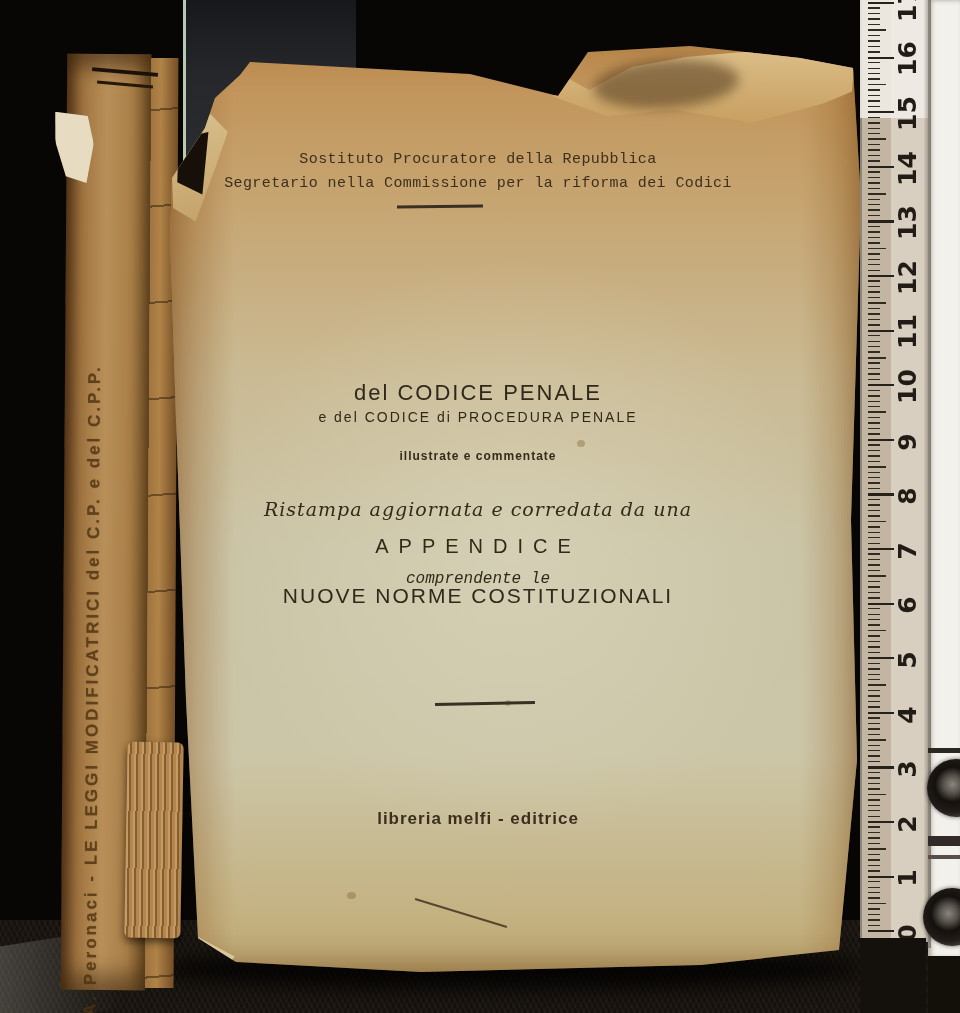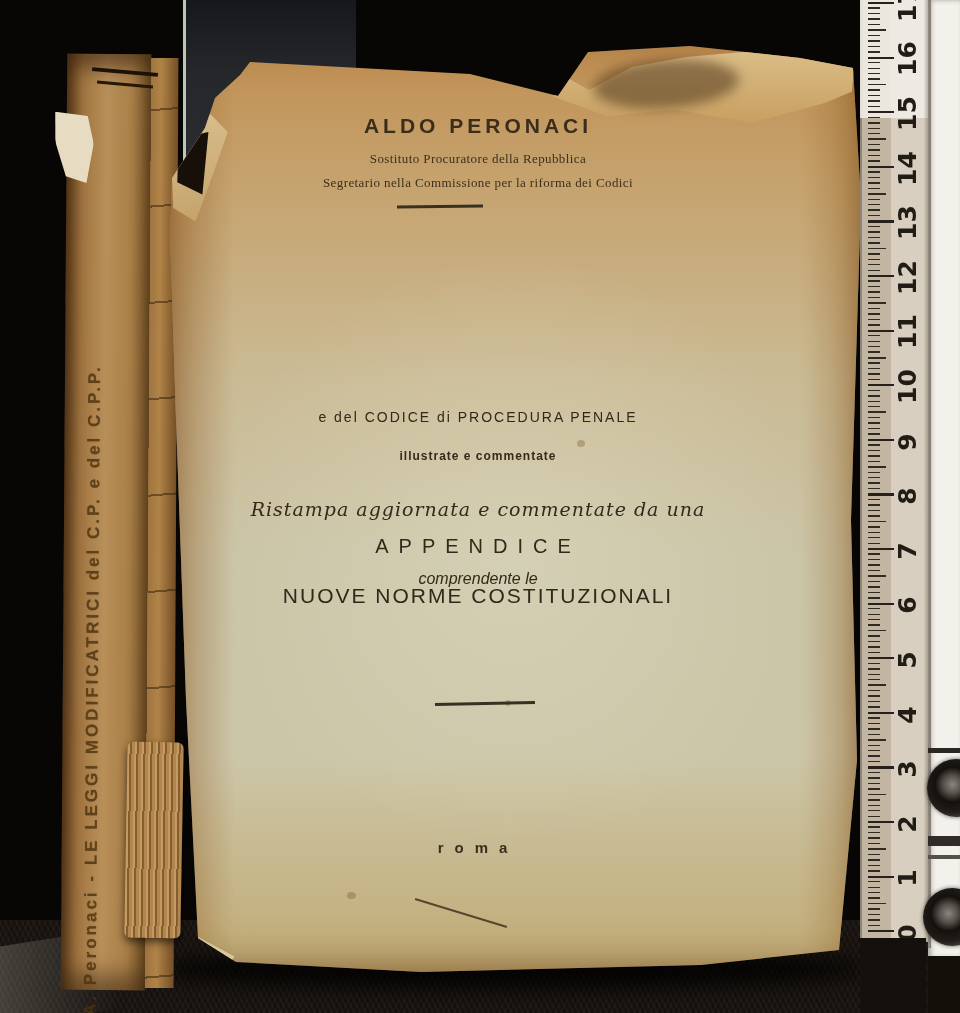--- a/index.html
+++ b/index.html
@@ -62,35 +62,35 @@
     background:linear-gradient(160deg,#dbc493,#c3a066);
     clip-path:polygon(8% 56%,52% 12%,70% 0,98% 16%,78% 48%,46% 96%,10% 84%);mix-blend-mode:normal;}
   .tear-bl{position:absolute;left:28px;top:886px;width:52px;height:44px;background:#d8c69c;
     clip-path:polygon(10% 16%,80% 60%,60% 92%,0 50%);}
   .crack-bl{position:absolute;left:248px;top:868px;width:96px;height:2px;background:rgba(48,33,16,.75);
     transform:rotate(17deg);}
   .stain{position:absolute;border-radius:50%;background:rgba(120,85,35,.35);}
 
   .cover-line{position:absolute;left:0;width:626px;text-align:center;white-space:nowrap;}
   .t-author{top:70px;font-size:21px;font-weight:600;letter-spacing:4px;color:#3a2d1b;}
-  .t-role{font-family:Liberation Serif, serif;font-size:13px;letter-spacing:.4px;color:#3c301d;}
+  .t-role{font-family:Liberation Mono, monospace;font-size:15px;letter-spacing:.4px;color:#3c301d;}
   .t-role1{top:107px;}
   .t-role2{top:131px;}
   .rule{position:absolute;height:3px;background:#3a3022;}
   .rule1{left:232px;top:161px;width:86px;transform:rotate(-.6deg);}
   .rule2{left:270px;top:658px;width:100px;transform:rotate(-1.2deg);}
   .t-title{top:248px;font-family:"DejaVu Serif",serif;font-weight:700;font-size:46px;
     letter-spacing:-1px;color:#27201a;}
   .t-sub1{top:336px;font-size:22px;font-weight:500;letter-spacing:2px;color:#30281a;}
   .t-sub2{top:365px;font-size:14px;font-weight:500;letter-spacing:2px;color:#30281a;}
   .t-sub3{top:405px;font-size:12px;font-weight:700;letter-spacing:1px;color:#352b1b;}
   .t-reprint{top:454px;font-family:"DejaVu Serif",serif;font-style:italic;font-size:19px;
     letter-spacing:1px;color:#34291a;}
   .t-appx{top:491px;font-size:20px;font-weight:500;letter-spacing:10px;color:#33291a;}
-  .t-appxnote{top:526px;font-family:Liberation Sans, sans-serif;font-style:italic;font-size:16px;color:#34291a;}
+  .t-appxnote{top:526px;font-family:Liberation Mono, monospace;font-style:italic;font-size:16px;color:#34291a;}
   .t-appxtitle{top:540px;font-size:21px;font-weight:500;letter-spacing:2px;color:#30281a;}
   .t-pub{top:765px;font-size:17px;font-weight:700;letter-spacing:1px;color:#3a2f1d;}
   .t-place{top:795px;font-size:15px;font-weight:700;letter-spacing:11px;color:#3a2f1d;}
   .t-year{top:816px;font-size:18px;font-weight:700;letter-spacing:3px;color:#3a2f1d;}
 
   
   .ruler-base{left:860px;top:0;width:70px;height:942px;
     background:linear-gradient(90deg,#c2b5a2 0 42%,#d8cfc0 42% 100%);
     border-left:2px solid #8b857c;}
   .ruler-topcap{left:860px;top:0;width:70px;height:118px;background:rgba(242,239,233,.85);}
@@ -138,32 +138,32 @@
     <div class="tear-tr"></div>
     <div class="tear-tr-shadow"></div>
     <div class="tear-tl-paper"></div>
     <div class="tear-tl-hole"></div>
     <div class="tear-bl"></div>
     <div class="crack-bl"></div>
     <div class="stain" style="left:412px;top:396px;width:8px;height:7px;"></div>
     <div class="stain" style="left:340px;top:656px;width:6px;height:6px;"></div>
     <div class="stain" style="left:182px;top:848px;width:9px;height:7px;"></div>
 
-    <div class="cover-line t-author">ALDO PERONACI</div>
     <div class="cover-line t-role t-role1">Sostituto Procuratore della Repubblica</div>
     <div class="cover-line t-role t-role2">Segretario nella Commissione per la riforma dei Codici</div>
     <div class="rule rule1"></div>
+    <div class="cover-line t-sub1">del CODICE PENALE</div>
     <div class="cover-line t-sub2">e del CODICE di PROCEDURA PENALE</div>
     <div class="cover-line t-sub3">illustrate e commentate</div>
-    <div class="cover-line t-reprint">Ristampa aggiornata e commentate da una</div>
+    <div class="cover-line t-reprint">Ristampa aggiornata e corredata da una</div>
     <div class="cover-line t-appx">APPENDICE</div>
     <div class="cover-line t-appxnote">comprendente le</div>
     <div class="cover-line t-appxtitle">NUOVE NORME COSTITUZIONALI</div>
     <div class="rule rule2"></div>
-    <div class="cover-line t-place">roma</div>
+    <div class="cover-line t-pub">libreria melfi - editrice</div>
   </div>
 
   <div class="abs ruler-base"></div>
   <div class="abs ruler-topcap"></div>
   <div class="abs ruler-white"></div>
   <div class="abs ruler-ridge"></div>
   <div class="abs ticks ticks-mm"></div>
   <div class="abs ticks ticks-half"></div>
   <div class="abs ticks ticks-cm"></div>
   <div class="abs" id="ruler-numbers" style="left:0;top:0;width:960px;height:1013px;pointer-events:none;">

